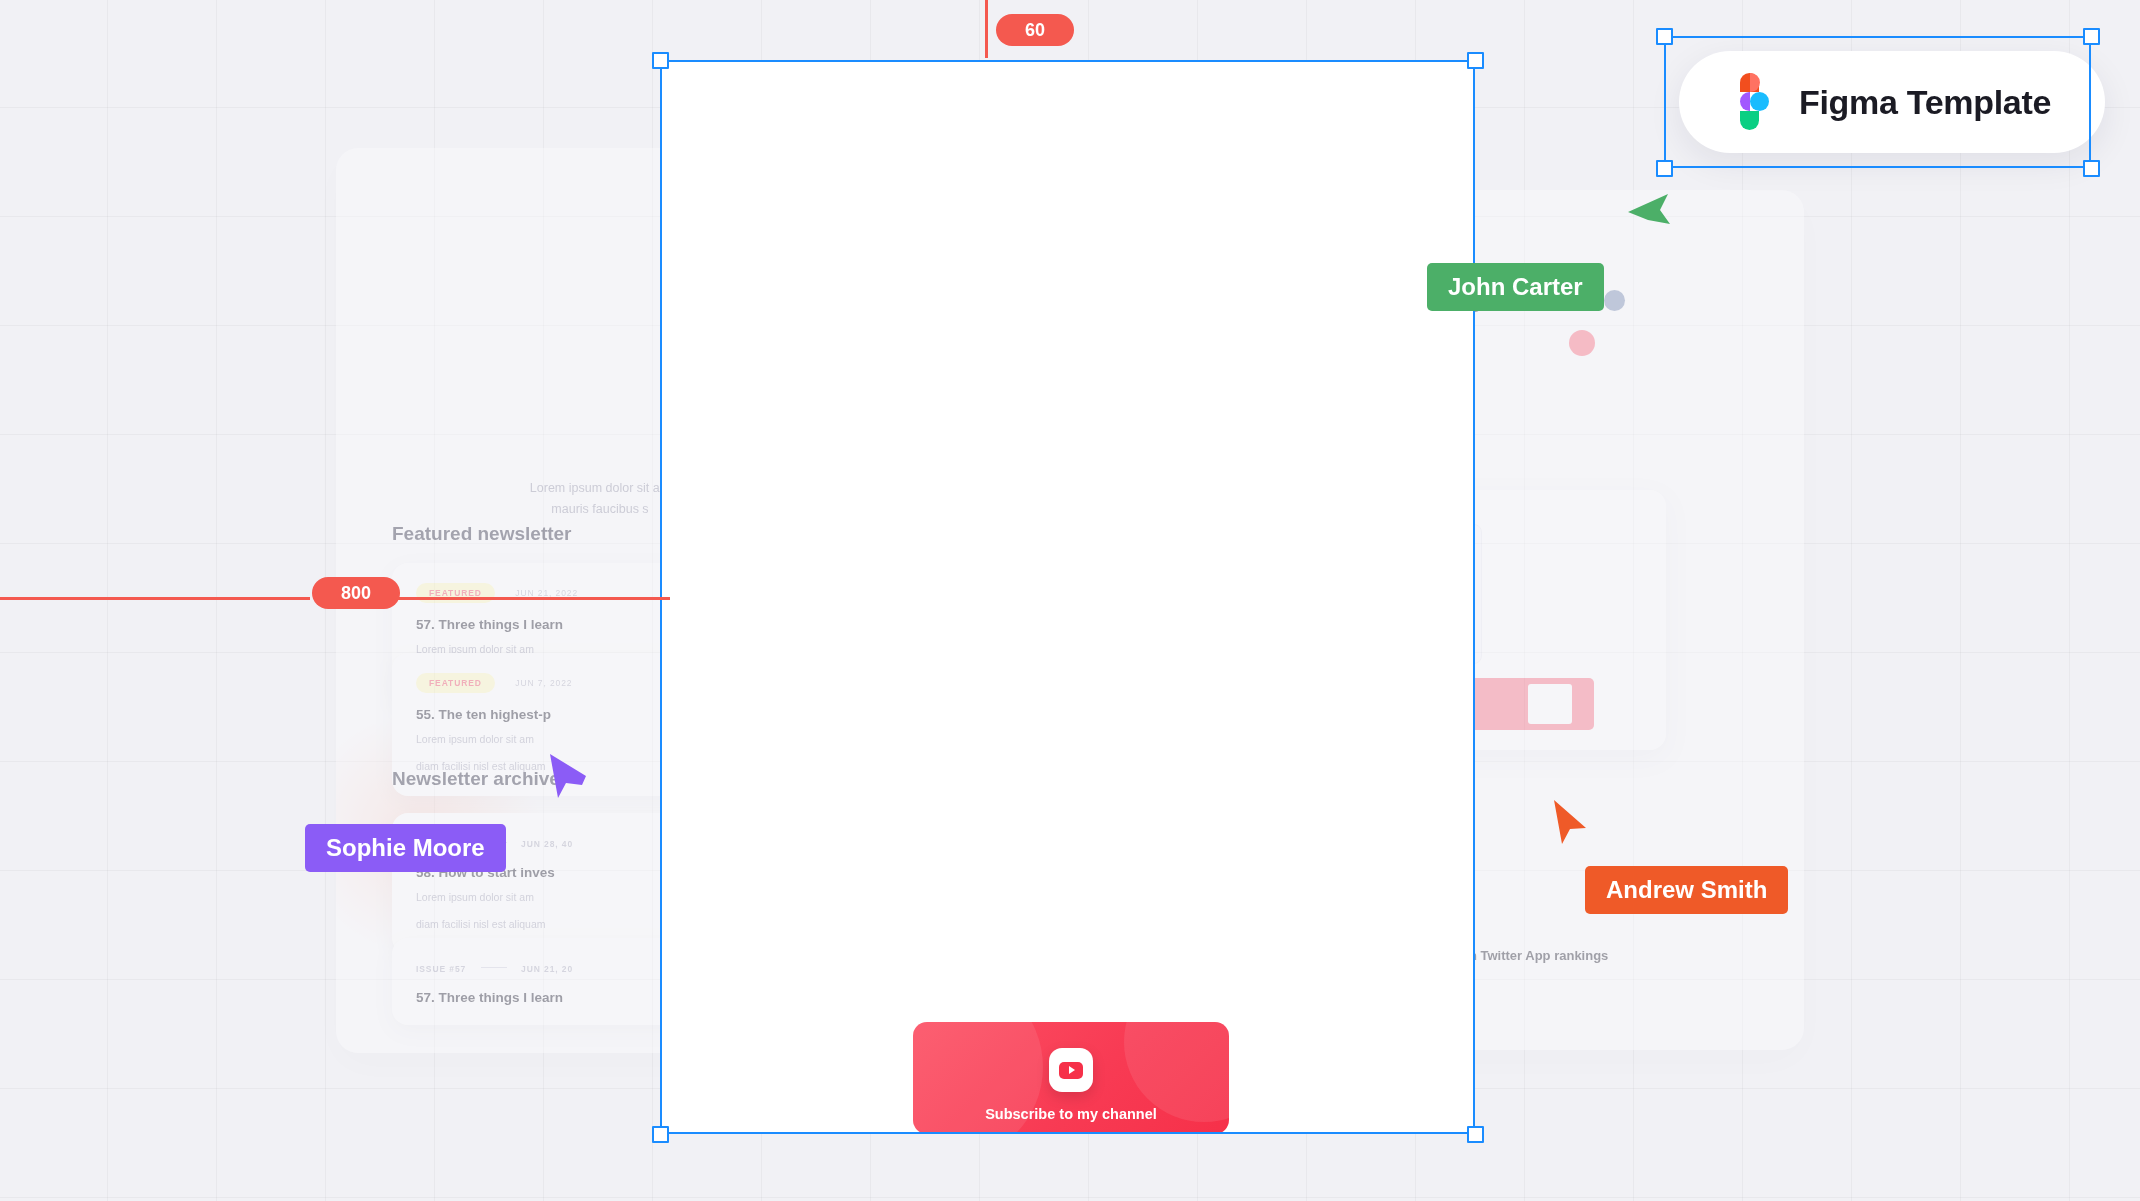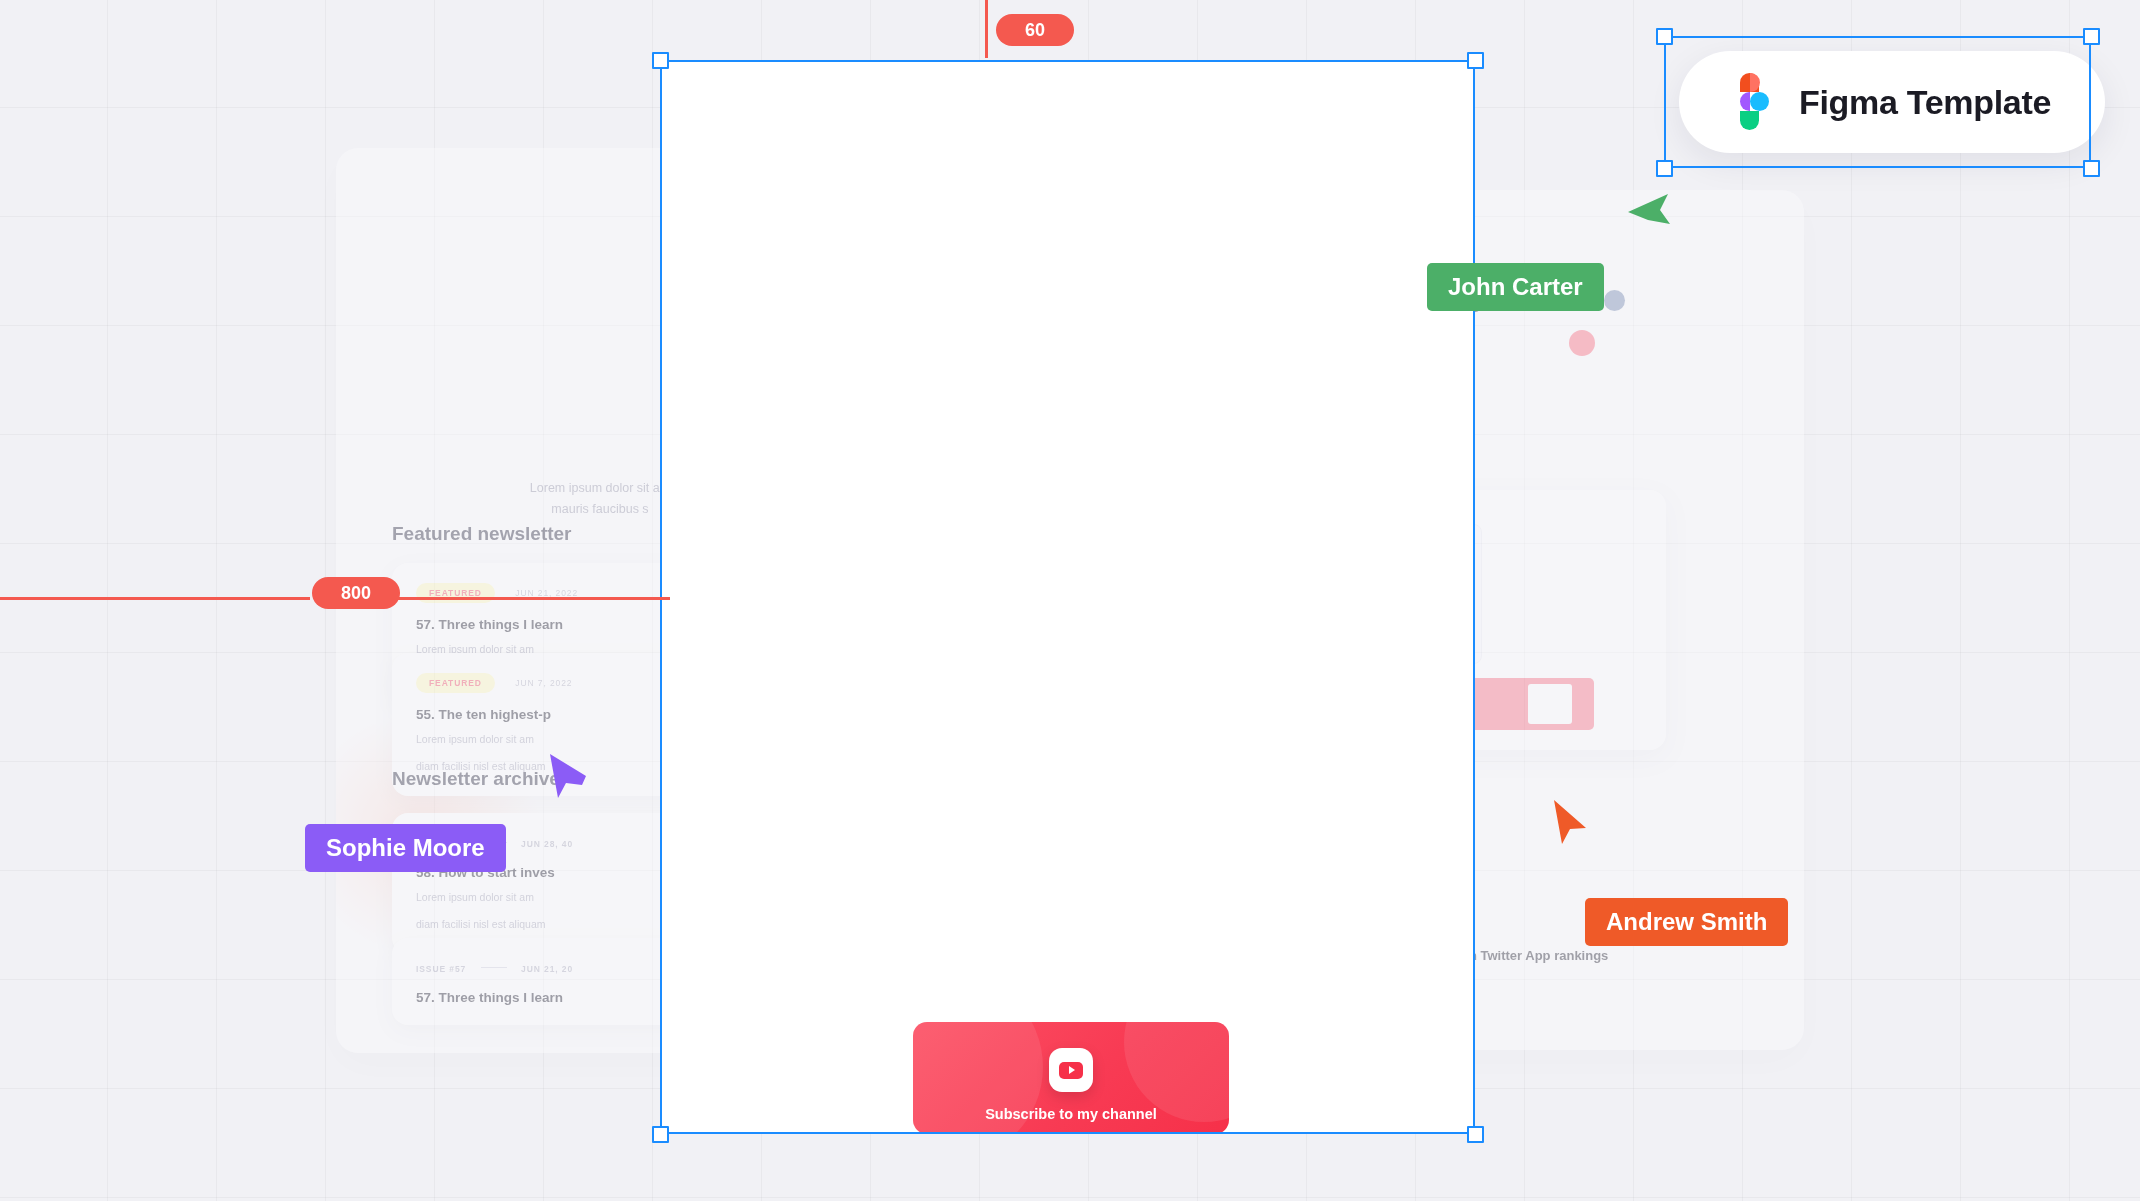--- a/index.html
+++ b/index.html
@@ -350,21 +350,21 @@
   <div class="cur-label" style="left:305px; top:824px; background:#8b5cf6;">Sophie Moore</div>
 
   <svg class="cur-arrow" style="left:1626px; top:190px;" width="46" height="46" viewBox="0 0 46 46">
     <path d="M2 22 L42 4 L34 20 L44 34 L22 30 Z" fill="#4caf68"></path>
   </svg>
   <div class="cur-label" style="left:1427px; top:263px; background:#4caf68;">John Carter</div>
 
   <svg class="cur-arrow" style="left:1550px; top:798px;" width="40" height="48" viewBox="0 0 40 48">
     <path d="M4 2 L36 30 L20 31 L12 46 Z" fill="#ef5a28"></path>
   </svg>
-  <div class="cur-label" style="left:1585px; top:898px; background:#ef5a28;">Andrew Smith</div>
+  <div class="cur-label" style="left:1585px; top:866px; background:#ef5a28;">Andrew Smith</div>
 
   <div class="fig-badge">
     <div class="fig-logo">
       <span class="fl1"></span>
       <span class="fl1b"></span>
       <span class="fl2"></span>
       <span class="fl3"></span>
       <span class="fl4"></span>
     </div>
     <div class="fig-text">Figma Template</div>

